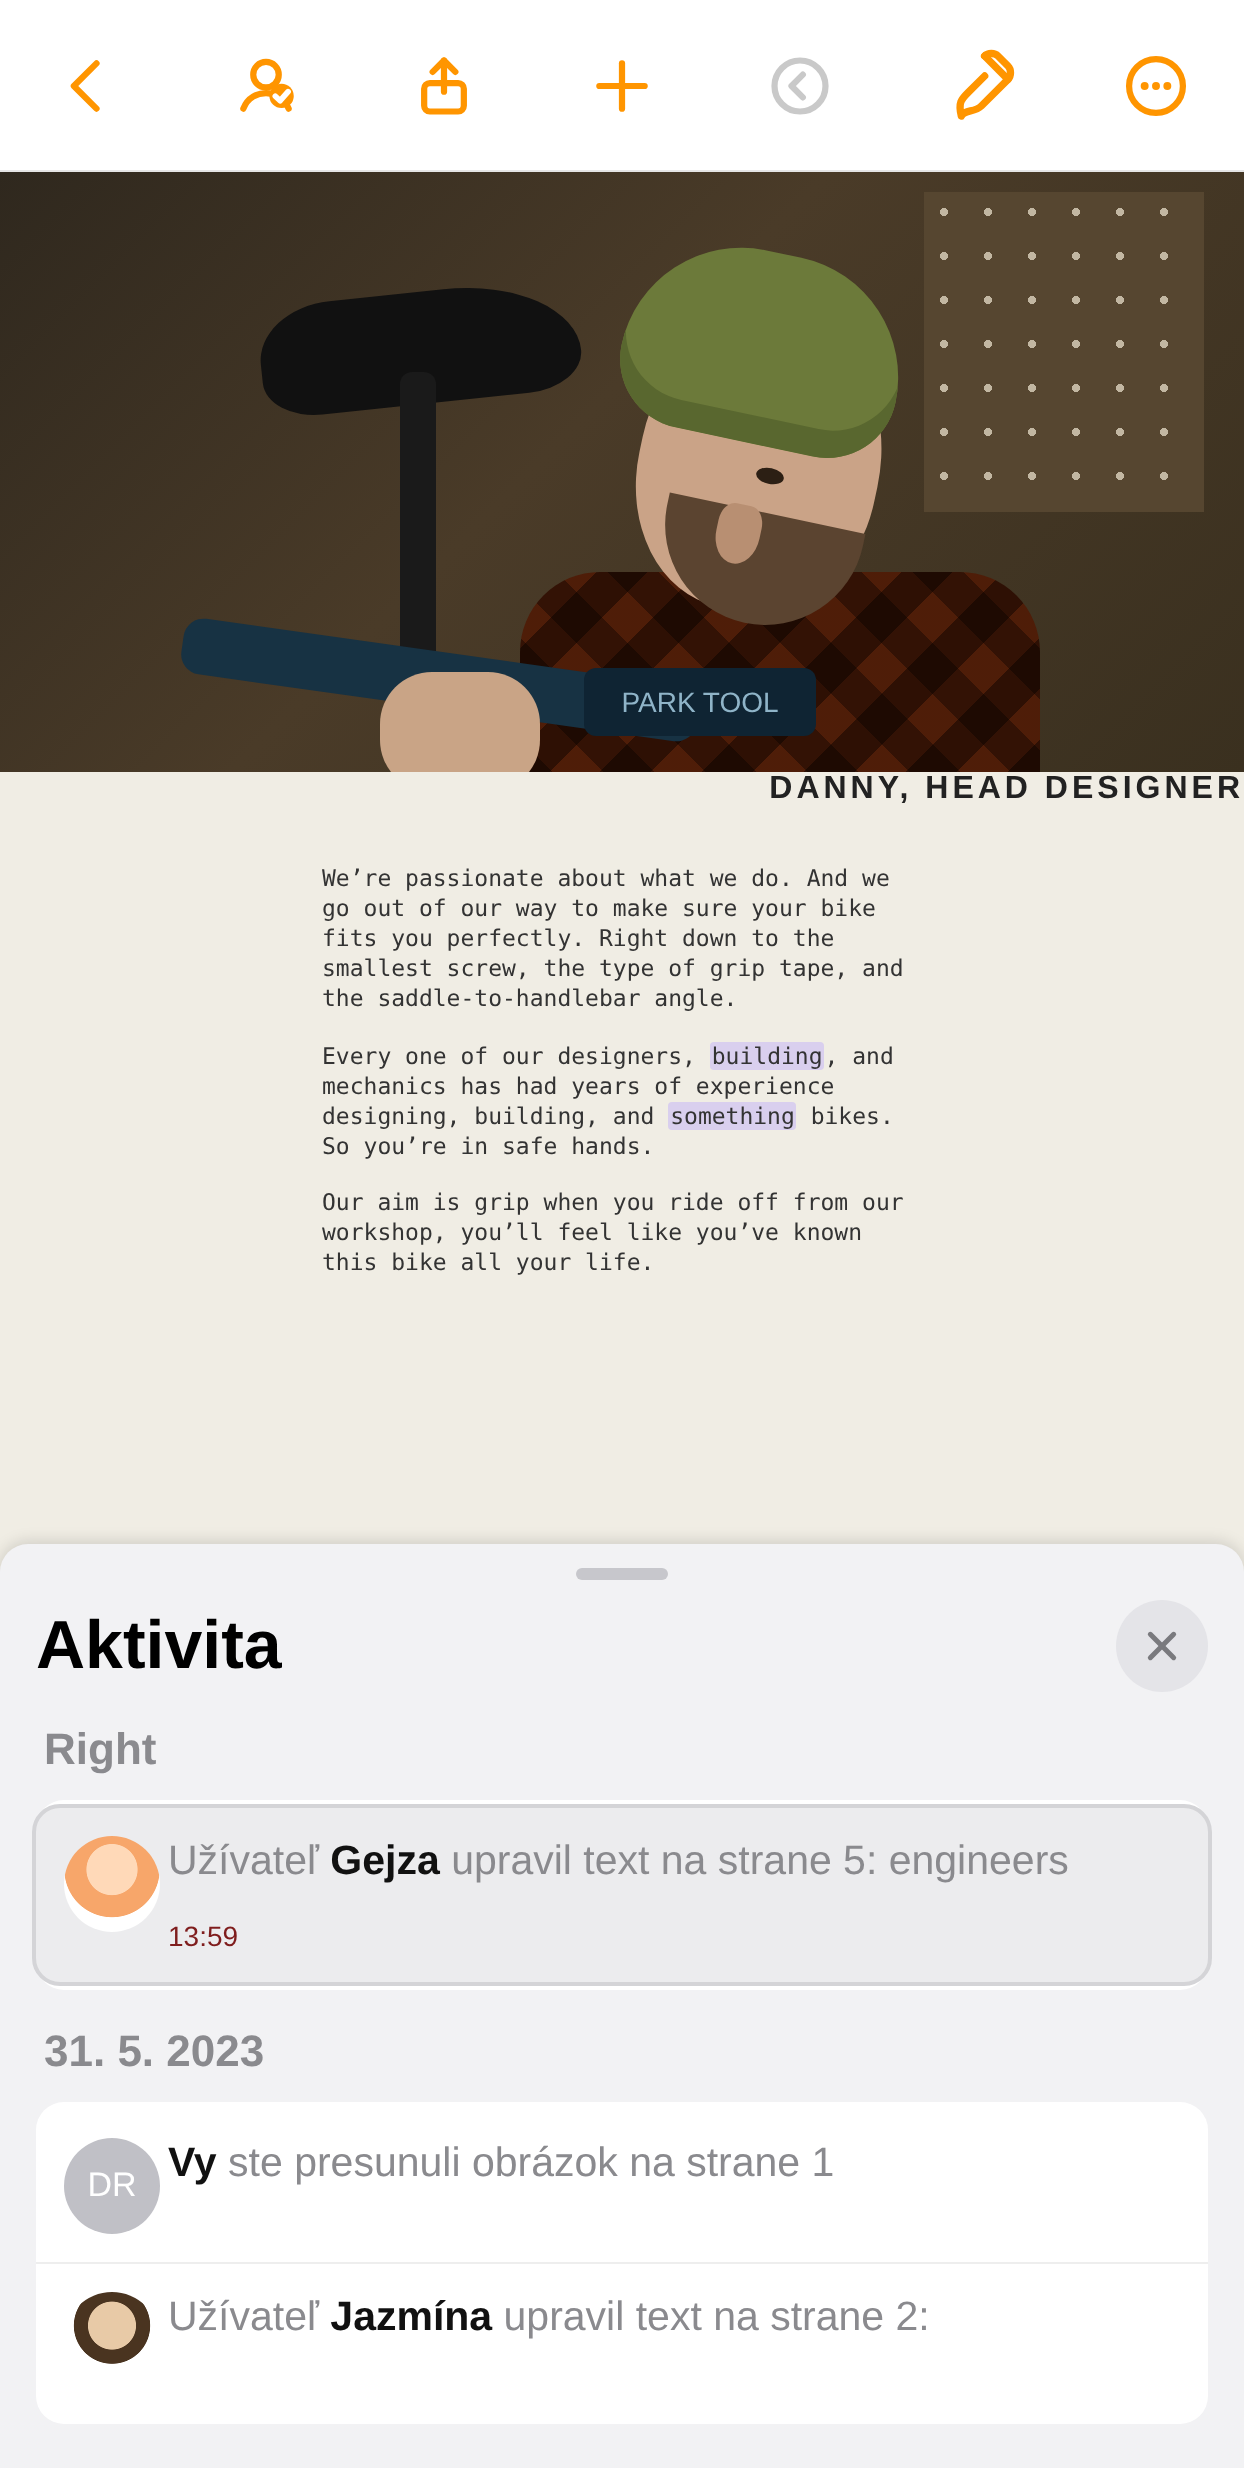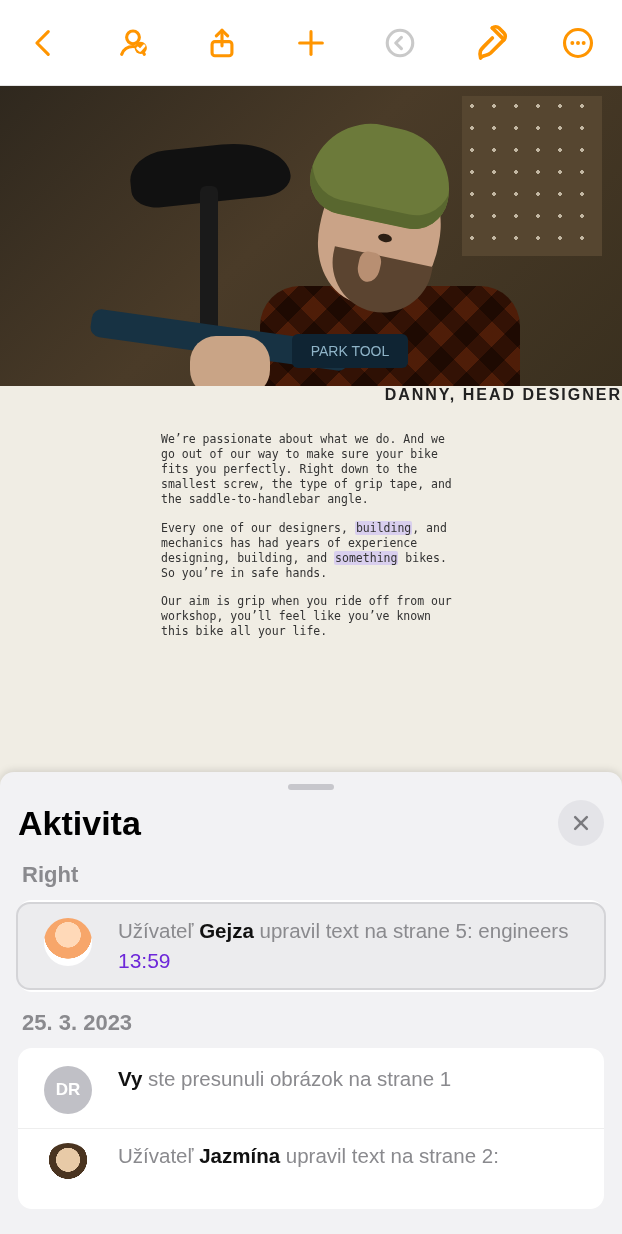--- a/index.html
+++ b/index.html
@@ -121,37 +121,37 @@
     width: 46px; height: 46px; border-radius: 50%; background:#e4e4e8;
     display:flex; align-items:center; justify-content:center; color:#7a7a7e;
   }
   .close-btn svg { width:20px; height:20px; stroke:#7a7a7e; stroke-width:3; stroke-linecap:round;}
   .section-label { font-size: 22px; color:#8a8a8e; font-weight:600; margin: 10px 4px 12px; }
 
   .card {
     background:#fff; border-radius: 14px; padding: 4px 0;
   }
   .row {
-    display:flex; align-items:flex-start; gap: 26px;
-    padding: 14px 14px 14px 26px;
+    display:flex; align-items:flex-start; gap: 4px;
+    padding: 14px 14px 14px 14px;
     border-top: 1px solid #eee;
   }
   .row:first-child { border-top: none; }
   .row.highlight { background:#ececee; border:2px solid #d4d4d7; border-radius: 14px; margin: -2px; }
   .avatar {
     width: 48px; height: 48px; border-radius: 50%; flex-shrink:0;
     display:flex; align-items:center; justify-content:center;
-    font-size: 17px; font-weight:700; color:#fff;
+    font-size: 17px; font-weight:400; color:#fff;
   }
   .avatar.memoji1 { background: radial-gradient(circle at 50% 35%, #ffd9b8 32%, #f7a66a 33% 60%, #fff 61%); }
   .avatar.memoji2 { background: radial-gradient(circle at 50% 35%, #e8caa7 30%, #4a3420 31% 48%, #fff 49%); }
   .avatar.initials { background:#c0c0c6; color:#fff; }
   .row-text { flex:1; font-size: 20.5px; color:#8a8a8e; line-height:1.3; }
   .row-text .strong { color:#111; font-weight:700; }
-  .ts { display:block; font-size: 21px; color:#6d28d9; margin-top:2px;}
+  .ts { display:block; font-size: 14px; color:#7f1d1d; margin-top:14px;}
 
   .date-gap { height: 8px; }
 </style>
 </head>
 <body>
 
 <div class="toolbar">
   <div class="tbtn" aria-label="Back">
     <svg viewBox="0 0 24 24">
         <polyline points="15 4 7 12 15 20"></polyline>
@@ -244,21 +244,21 @@
 
   <div id="sections">
       <div class="section-label">Right</div>
       <div class="card">
         <div class="row highlight">
           <div class="avatar memoji1"></div>
           <div class="row-text"><span>Užívateľ </span><span class="strong">Gejza</span><span> upravil text na strane 5: engineers</span><span class="ts">13:59</span></div>
         </div>
       </div>
       <div class="date-gap"></div>
-      <div class="section-label">25. 3. 2023</div>
+      <div class="section-label">31. 5. 2023</div>
       <div class="card">
         <div class="row">
           <div class="avatar initials">DR</div>
           <div class="row-text"><span></span><span class="strong">Vy</span><span> ste presunuli obrázok na strane 1</span></div>
         </div>
         <div class="row">
           <div class="avatar memoji2"></div>
           <div class="row-text"><span>Užívateľ </span><span class="strong">Jazmína</span><span> upravil text na strane 2:</span></div>
         </div>
       </div>

